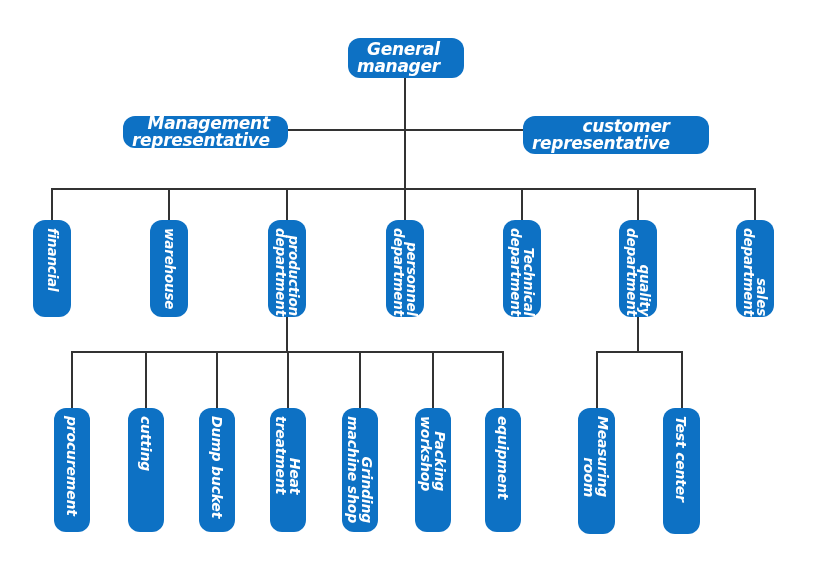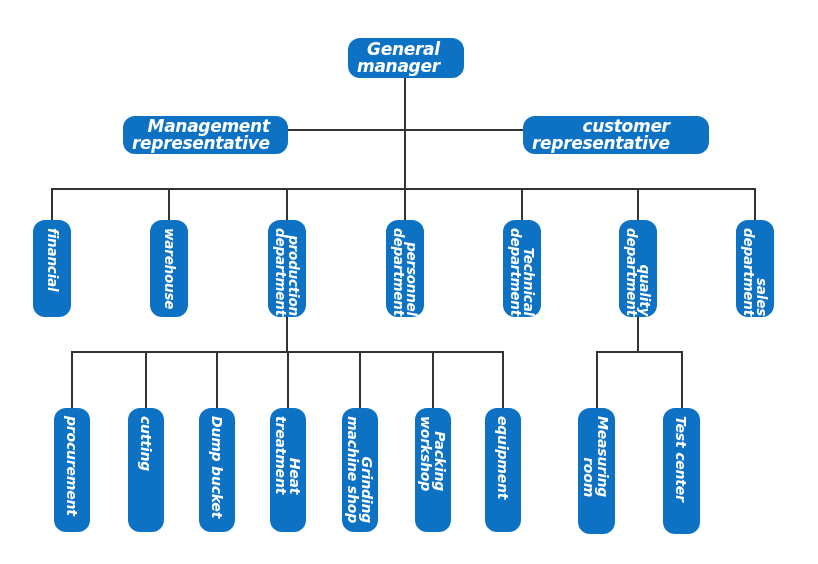--- a/index.html
+++ b/index.html
@@ -39,21 +39,21 @@
   .rot{
     position:absolute;left:0;top:0;
     transform-origin:0 0;
     transform:rotate(90deg) translateY(-100%);
     display:flex;align-items:center;justify-content:flex-start;
     padding-left:8px;box-sizing:border-box;
     white-space:pre-line;
     font-size:13.5px;line-height:13.5px;letter-spacing:-0.2px;
   }
   .n-gm{left:348px;top:38px;width:116px;height:40px;}
-  .n-mr{left:123px;top:116px;width:165px;height:38px;}
+  .n-mr{left:123px;top:116px;width:165px;height:32px;}
   .n-cr{left:523px;top:116px;width:186px;height:38px;}
 
   .d{top:220px;width:38px;height:97px;}
   .d .rot{width:97px;height:38px;}
   .n-d0{left:33px;}  .n-d1{left:150px;} .n-d2{left:268px;}
   .n-d3{left:386px;} .n-d4{left:503px;} .n-d5{left:619px;}
   .n-d6{left:736px;}
 
   .s{top:408px;width:36px;height:124px;}
   .s .rot{width:124px;height:36px;font-size:14px;line-height:14px;}

